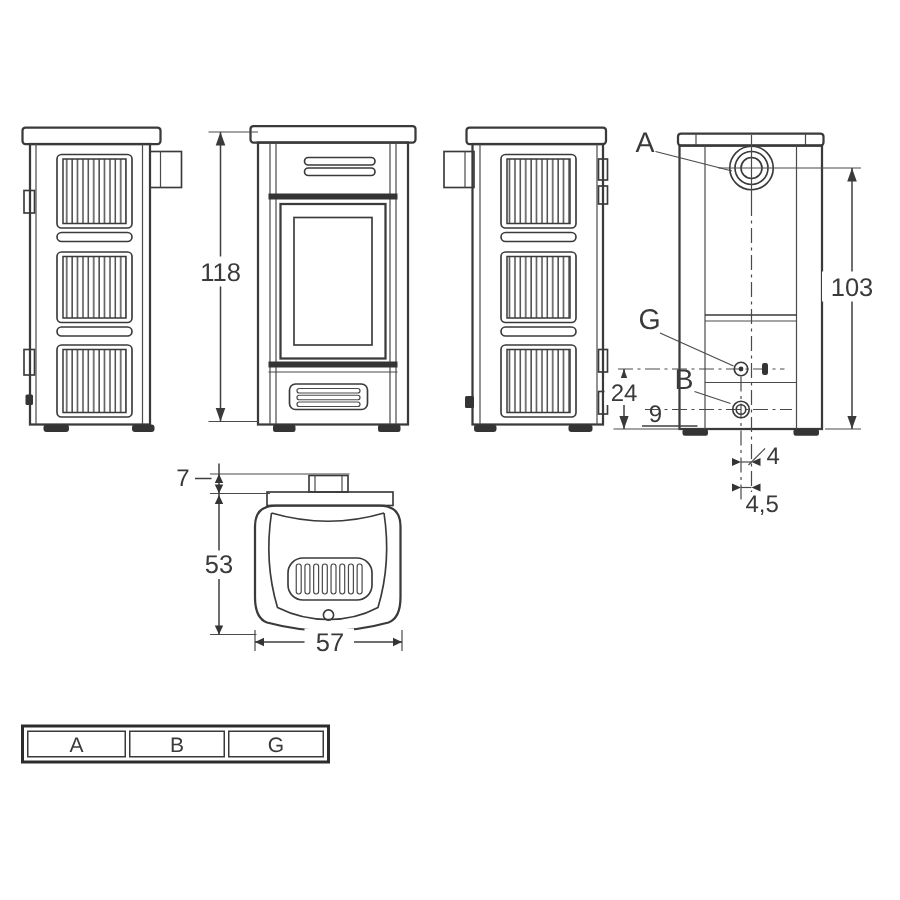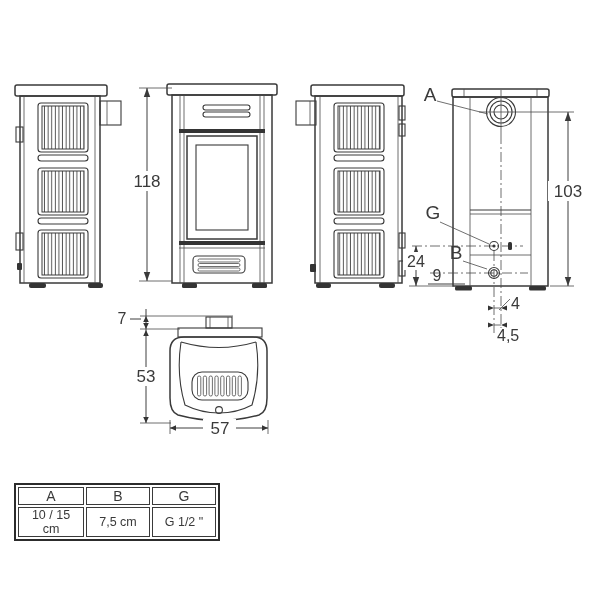--- a/index.html
+++ b/index.html
@@ -265,21 +265,16 @@
 </svg>
 
 <div class="table-wrap">
   <table class="spec">
     <tbody>
           <tr>
       <th class="colA">A</th>
       <th class="colB">B</th>
       <th class="colG">G</th>
     </tr>
-    <tr>
-      <td>10 / 15 cm</td>
-      <td>7,5 cm</td>
-      <td>G 1/2 "</td>
-    </tr>
   </tbody>
       </table>
 </div>
 </div>
 
 </body></html>

